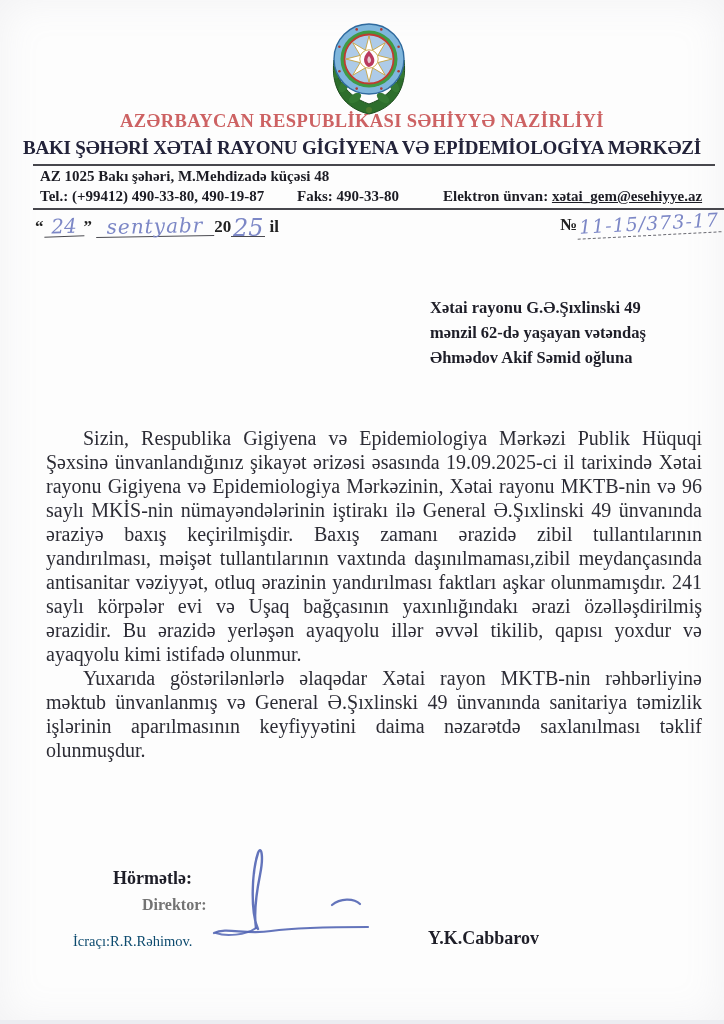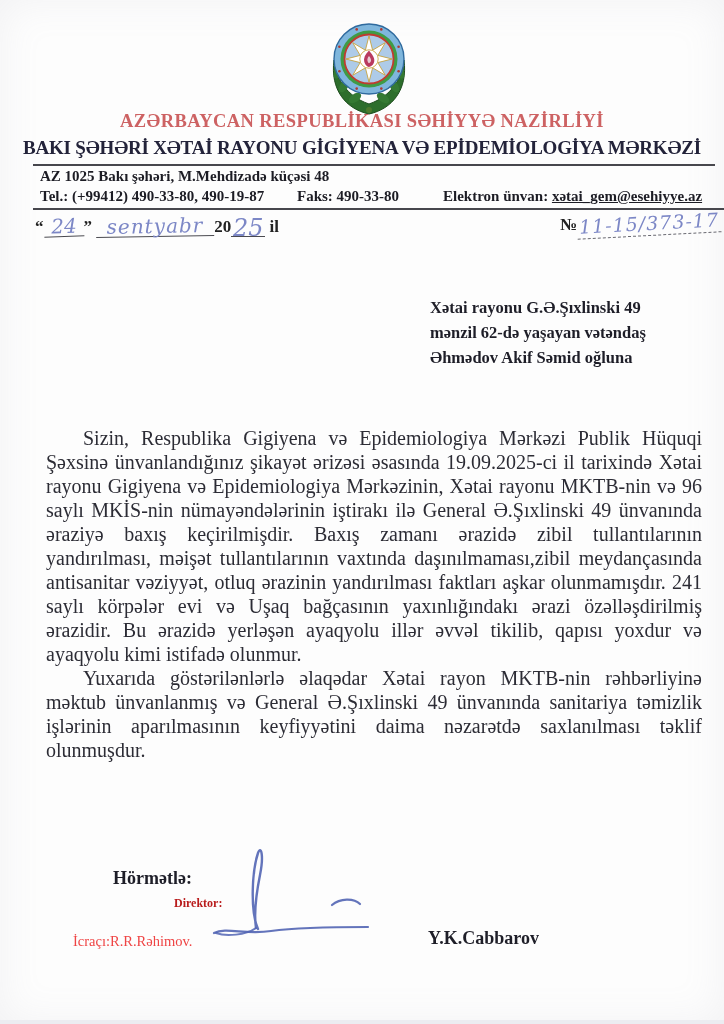--- a/index.html
+++ b/index.html
@@ -45,23 +45,23 @@
   .recipient{left:430px;top:295px;width:270px;font-weight:bold;font-size:16.5px;
     line-height:25px;color:#1e1e28;}
 
   
   .bodytext{left:46px;top:426px;width:656px;font-size:20px;line-height:24px;
     color:#2c2c35;text-align:justify;}
   .bodytext p{margin:0;text-indent:37px;}
 
   
   .salutation{left:113px;top:868px;font-weight:bold;font-size:18px;color:#1e1e28;}
-  .director{left:174px;top:896px;font-weight:bold;font-size:12px;color:#b91c1c;}
+  .director{left:142px;top:896px;font-weight:bold;font-size:16px;color:#737373;}
   .dirname{left:428px;top:896px;font-weight:bold;font-size:18px;color:#1e1e28;margin-top:32px;}
-  .executor{left:73px;top:933px;font-size:14.5px;color:#ef4444;}
+  .executor{left:73px;top:933px;font-size:14.5px;color:#0c4a6e;}
   .sig{left:196px;top:843px;}
   .bottom-edge{left:0;top:1020px;width:724px;height:4px;background:#ececf1;}
 </style>
 </head>
 <body>
 
 <div class="page">
 
   <svg class="abs" style="left:328px;top:14px;" width="82" height="106" viewBox="0 0 82 106">
 

